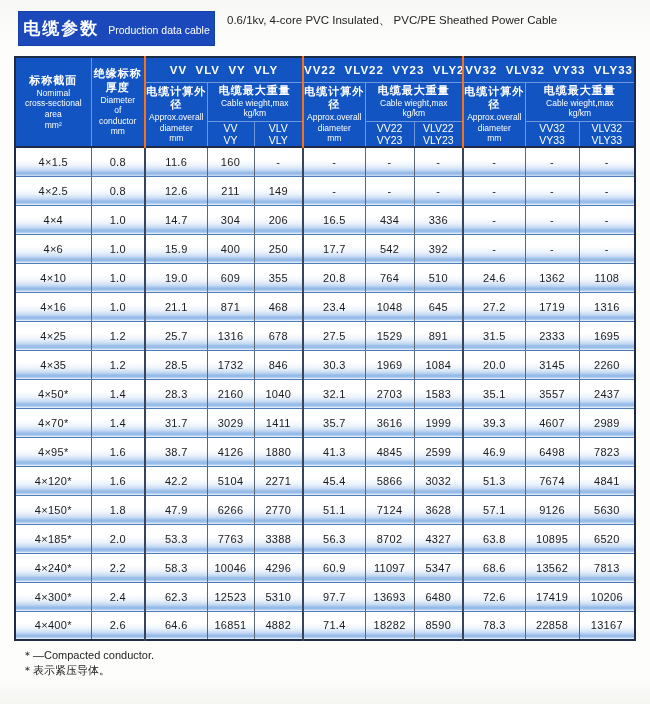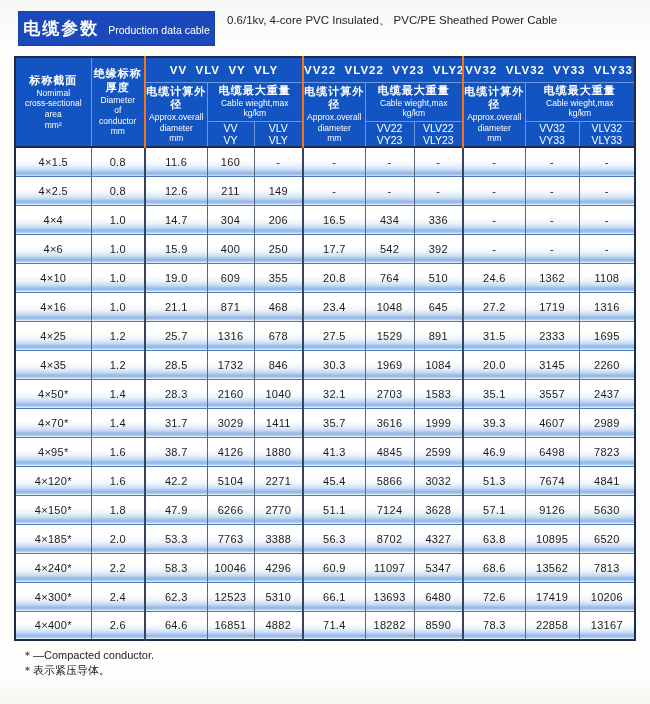--- a/index.html
+++ b/index.html
@@ -352,21 +352,21 @@
           <td class="gsep">68.6</td>
           <td>13562</td>
           <td>7813</td>
         </tr>
         <tr>
           <td>4×300*</td>
           <td>2.4</td>
           <td class="gsep">62.3</td>
           <td>12523</td>
           <td>5310</td>
-          <td class="gsep">66.1</td>
+          <td class="gsep">97.7</td>
           <td>13693</td>
           <td>6480</td>
           <td class="gsep">72.6</td>
           <td>17419</td>
           <td>10206</td>
         </tr>
         <tr>
           <td>4×400*</td>
           <td>2.6</td>
           <td class="gsep">64.6</td>

